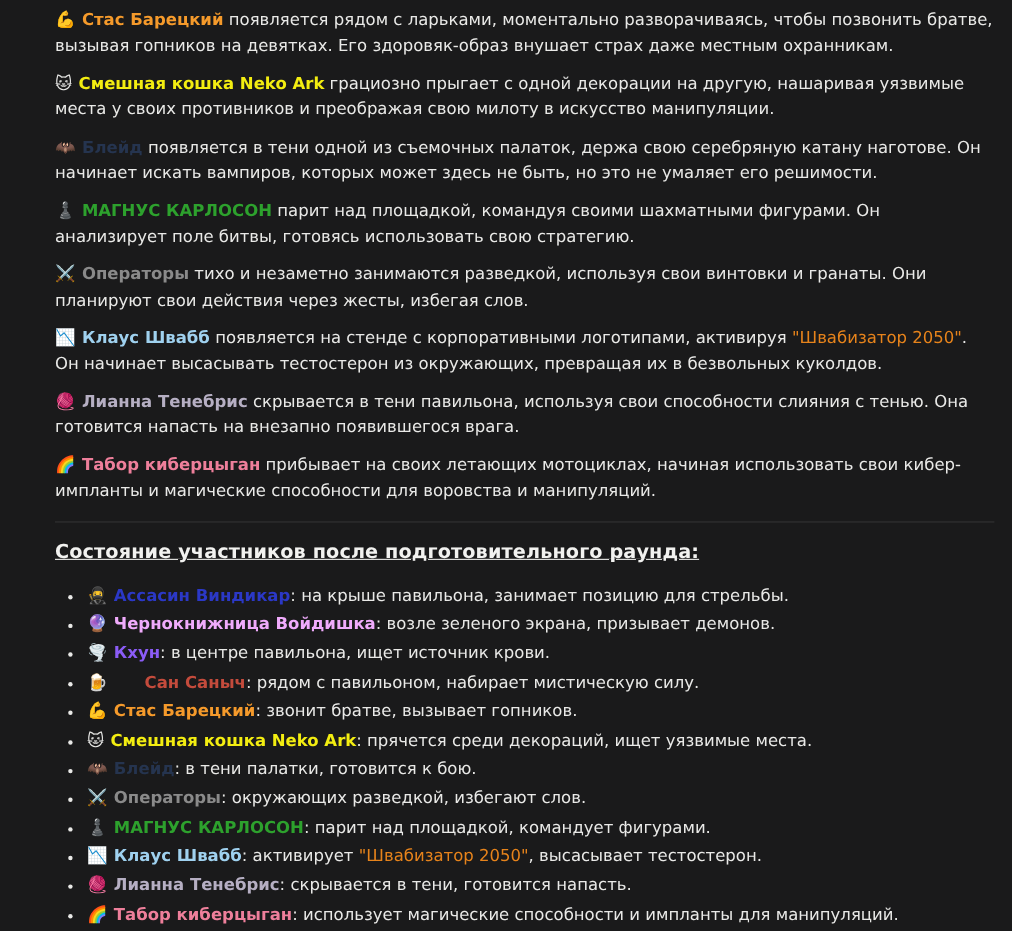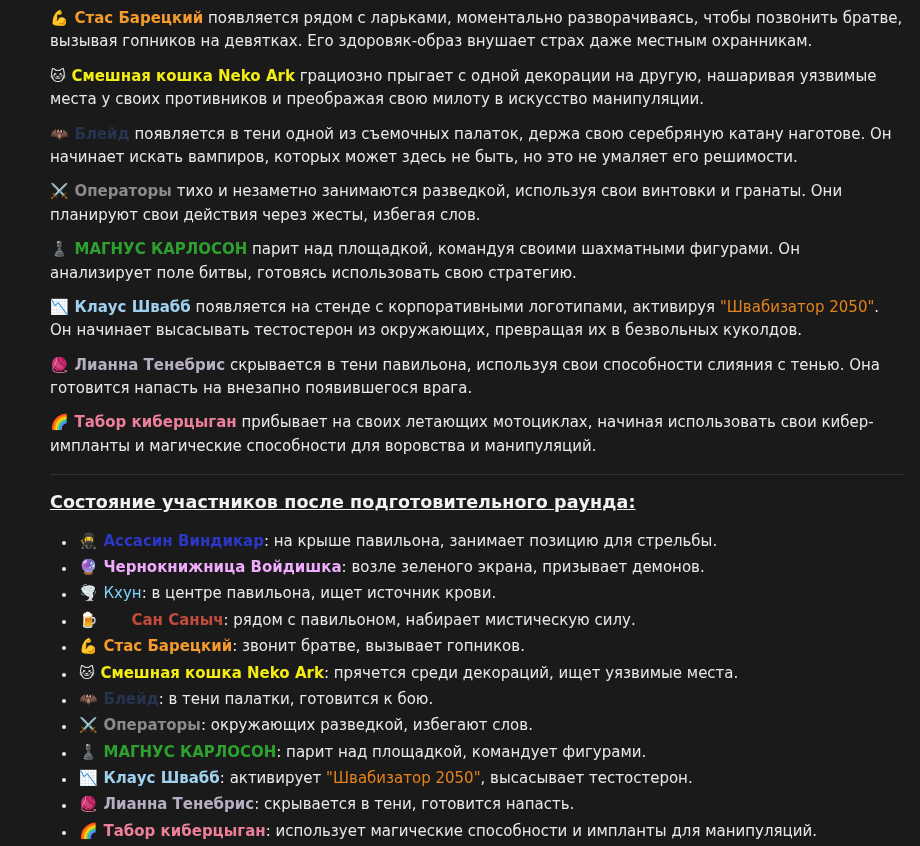--- a/index.html
+++ b/index.html
@@ -55,35 +55,35 @@
   }
 </style>
 </head>
 <body>
 
 <div class="content">
   <div id="intro-paragraphs">
       <p class="para"><span class="emoji">💪 </span><span style="color: rgb(245, 154, 43); font-weight: 700;">Стас Барецкий</span><span> появляется рядом с ларьками, моментально разворачиваясь, чтобы позвонить братве, вызывая гопников на девятках. Его здоровяк-образ внушает страх даже местным охранникам.</span></p>
       <p class="para"><span class="emoji">🐱 </span><span style="color: rgb(243, 237, 17); font-weight: 700;">Смешная кошка Neko Ark</span><span> грациозно прыгает с одной декорации на другую, нашаривая уязвимые места у своих противников и преображая свою милоту в искусство манипуляции.</span></p>
       <p class="para"><span class="emoji">🦇 </span><span style="color: rgb(37, 52, 79); font-weight: 700;">Блейд</span><span> появляется в тени одной из съемочных палаток, держа свою серебряную катану наготове. Он начинает искать вампиров, которых может здесь не быть, но это не умаляет его решимости.</span></p>
+      <p class="para"><span class="emoji">♟️ </span><span style="color: rgb(45, 161, 45); font-weight: 700;">МАГНУС КАРЛОСОН</span><span> парит над площадкой, командуя своими шахматными фигурами. Он анализирует поле битвы, готовясь использовать свою стратегию.</span></p>
       <p class="para"><span class="emoji">⚔️ </span><span style="color: rgb(138, 138, 138); font-weight: 700;">Операторы</span><span> тихо и незаметно занимаются разведкой, используя свои винтовки и гранаты. Они планируют свои действия через жесты, избегая слов.</span></p>
-      <p class="para"><span class="emoji">♟️ </span><span style="color: rgb(45, 161, 45); font-weight: 700;">МАГНУС КАРЛОСОН</span><span> парит над площадкой, командуя своими шахматными фигурами. Он анализирует поле битвы, готовясь использовать свою стратегию.</span></p>
       <p class="para"><span class="emoji">📉 </span><span style="color: rgb(159, 209, 239); font-weight: 700;">Клаус Швабб</span><span> появляется на стенде с корпоративными логотипами, активируя </span><span style="color: rgb(230, 131, 27);">"Швабизатор 2050"</span><span>. Он начинает высасывать тестостерон из окружающих, превращая их в безвольных куколдов.</span></p>
       <p class="para"><span class="emoji">🧶 </span><span style="color: rgb(182, 175, 195); font-weight: 700;">Лианна Тенебрис</span><span> скрывается в тени павильона, используя свои способности слияния с тенью. Она готовится напасть на внезапно появившегося врага.</span></p>
       <p class="para"><span class="emoji">🌈 </span><span style="color: rgb(238, 127, 155); font-weight: 700;">Табор киберцыган</span><span> прибывает на своих летающих мотоциклах, начиная использовать свои кибер-импланты и магические способности для воровства и манипуляций.</span></p>
     </div>
 
   <hr class="section-divider">
 
   <h3 class="section-heading">Состояние участников после подготовительного раунда:</h3>
 
   <ul class="participants" id="participants-list">
       <li><span class="emoji">🥷 </span><span style="color: rgb(43, 56, 198); font-weight: 700;">Ассасин Виндикар</span><span>: на крыше павильона, занимает позицию для стрельбы.</span></li>
       <li><span class="emoji">🔮 </span><span style="color: #f0abfc; font-weight: 700;">Чернокнижница Войдишка</span><span>: возле зеленого экрана, призывает демонов.</span></li>
-      <li><span class="emoji">🌪️ </span><span style="color: #7dd3fc; font-weight: 400;">Кхун</span><span>: в центре павильона, ищет источник крови.</span></li>
+      <li><span class="emoji">🌪️ </span><span style="color: #8b5cf6; font-weight: 700;">Кхун</span><span>: в центре павильона, ищет источник крови.</span></li>
       <li><span class="emoji">🍺 </span><span style="color: rgb(196, 75, 60); font-weight: 700; margin-left: 28px;">Сан Саныч</span><span>: рядом с павильоном, набирает мистическую силу.</span></li>
       <li><span class="emoji">💪 </span><span style="color: rgb(245, 154, 43); font-weight: 700;">Стас Барецкий</span><span>: звонит братве, вызывает гопников.</span></li>
       <li><span class="emoji">🐱 </span><span style="color: rgb(243, 237, 17); font-weight: 700;">Смешная кошка Neko Ark</span><span>: прячется среди декораций, ищет уязвимые места.</span></li>
       <li><span class="emoji">🦇 </span><span style="color: rgb(37, 52, 79); font-weight: 700;">Блейд</span><span>: в тени палатки, готовится к бою.</span></li>
       <li><span class="emoji">⚔️ </span><span style="color: rgb(138, 138, 138); font-weight: 700;">Операторы</span><span>: окружающих разведкой, избегают слов.</span></li>
       <li><span class="emoji">♟️ </span><span style="color: rgb(45, 161, 45); font-weight: 700;">МАГНУС КАРЛОСОН</span><span>: парит над площадкой, командует фигурами.</span></li>
       <li><span class="emoji">📉 </span><span style="color: rgb(159, 209, 239); font-weight: 700;">Клаус Швабб</span><span>: активирует </span><span style="color: rgb(230, 131, 27);">"Швабизатор 2050"</span><span>, высасывает тестостерон.</span></li>
       <li><span class="emoji">🧶 </span><span style="color: rgb(182, 175, 195); font-weight: 700;">Лианна Тенебрис</span><span>: скрывается в тени, готовится напасть.</span></li>
       <li><span class="emoji">🌈 </span><span style="color: rgb(238, 127, 155); font-weight: 700;">Табор киберцыган</span><span>: использует магические способности и импланты для манипуляций.</span></li>
     </ul>

